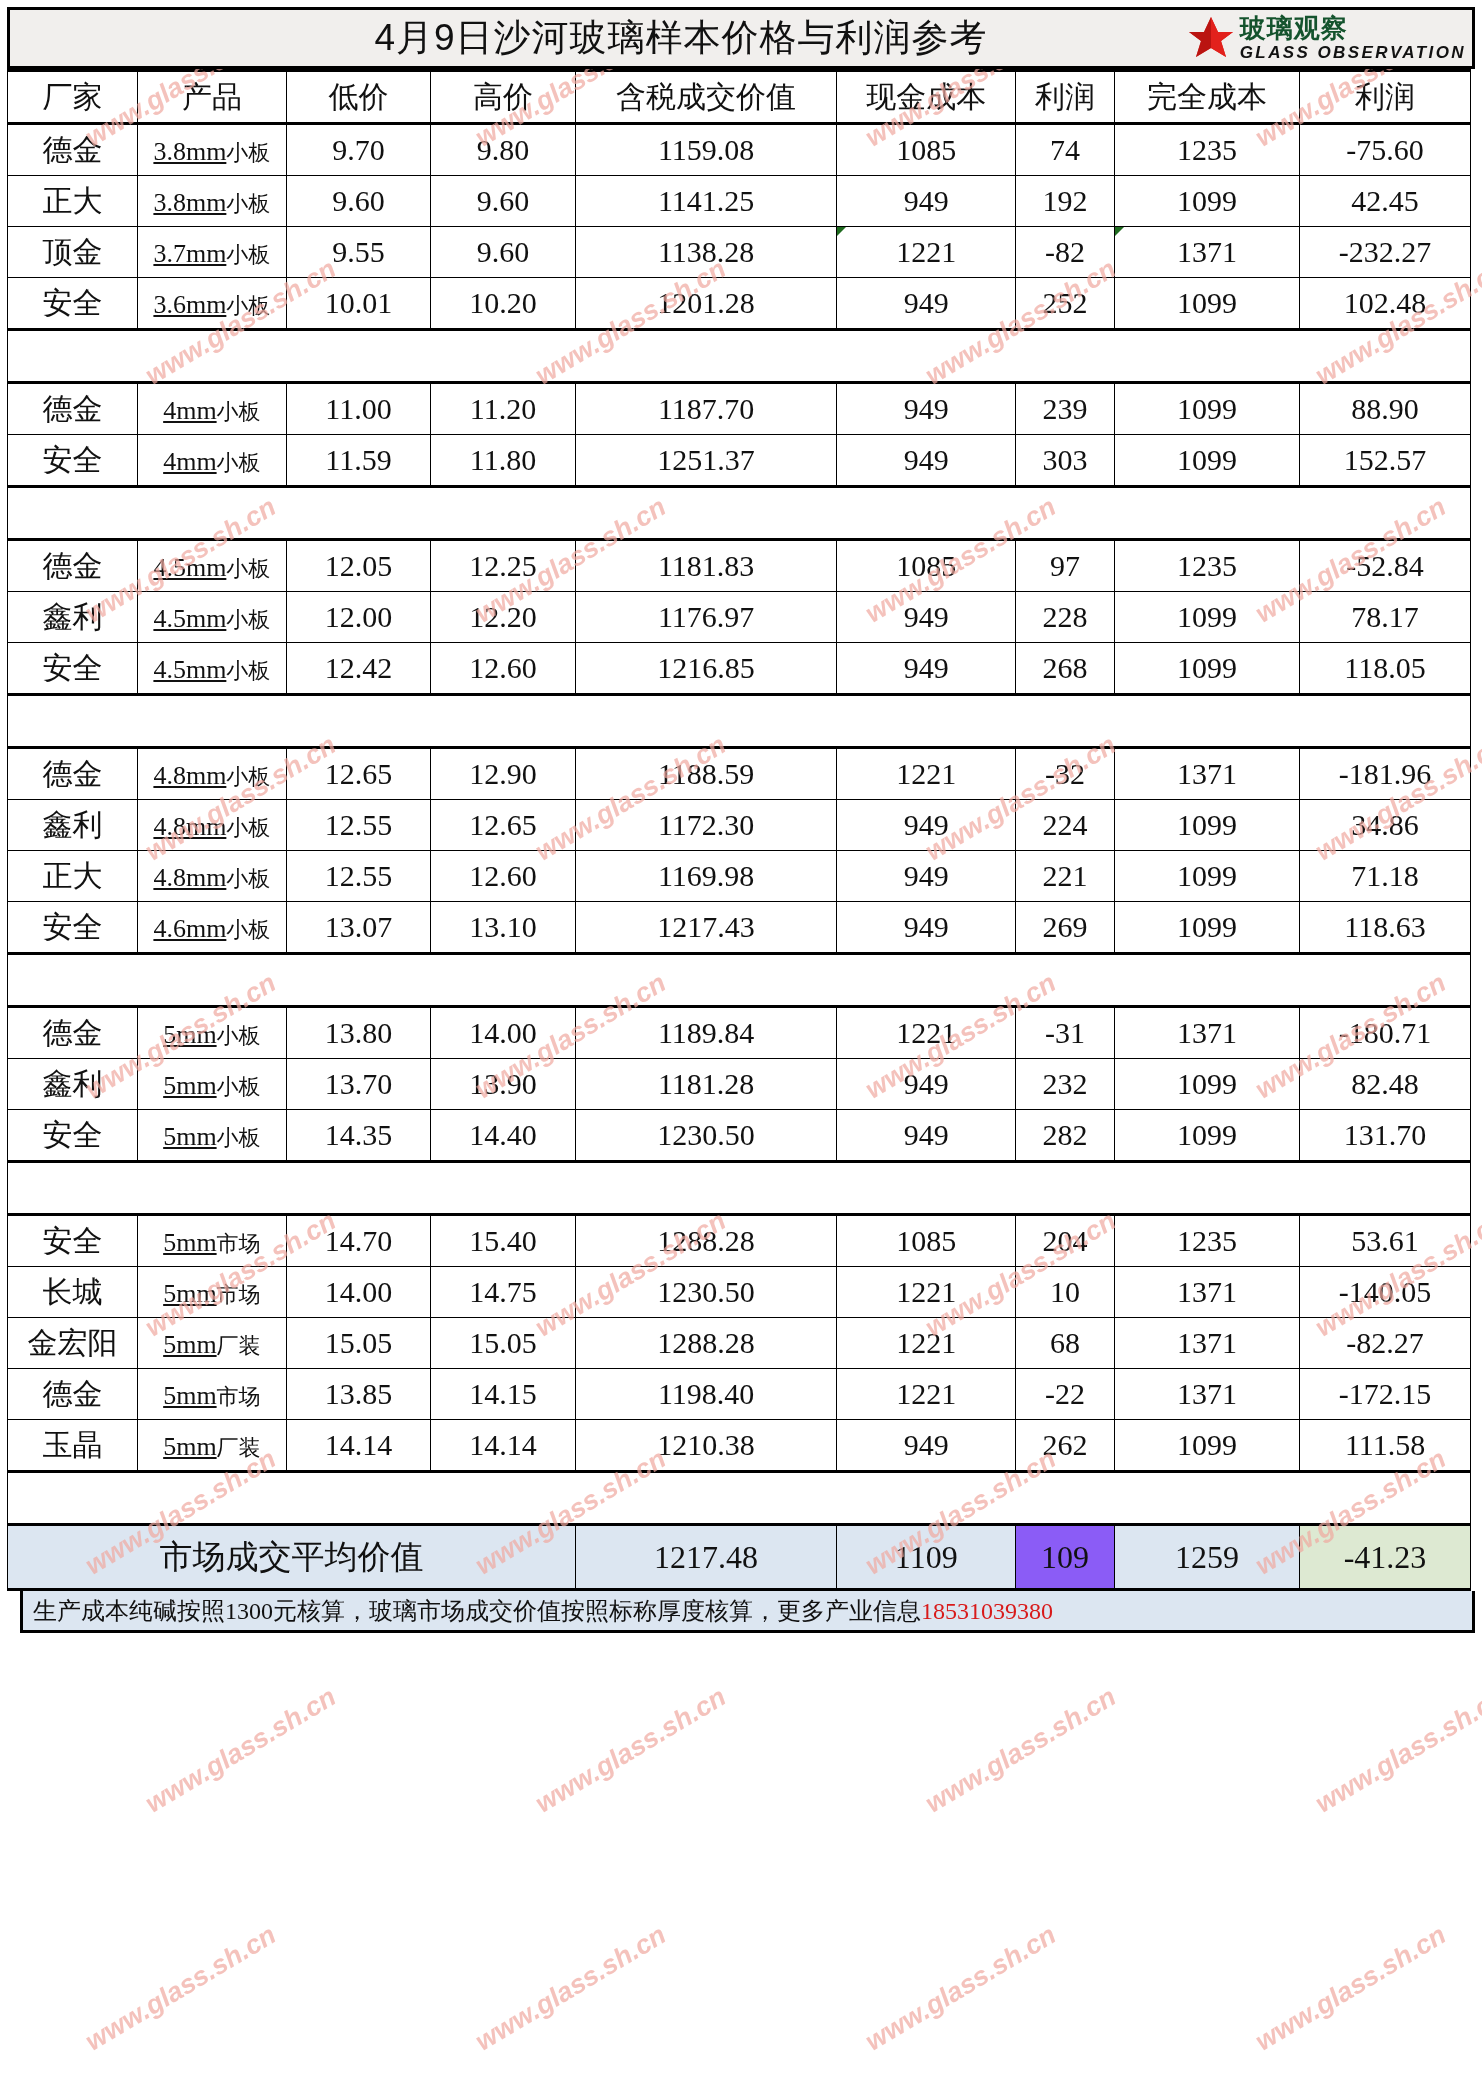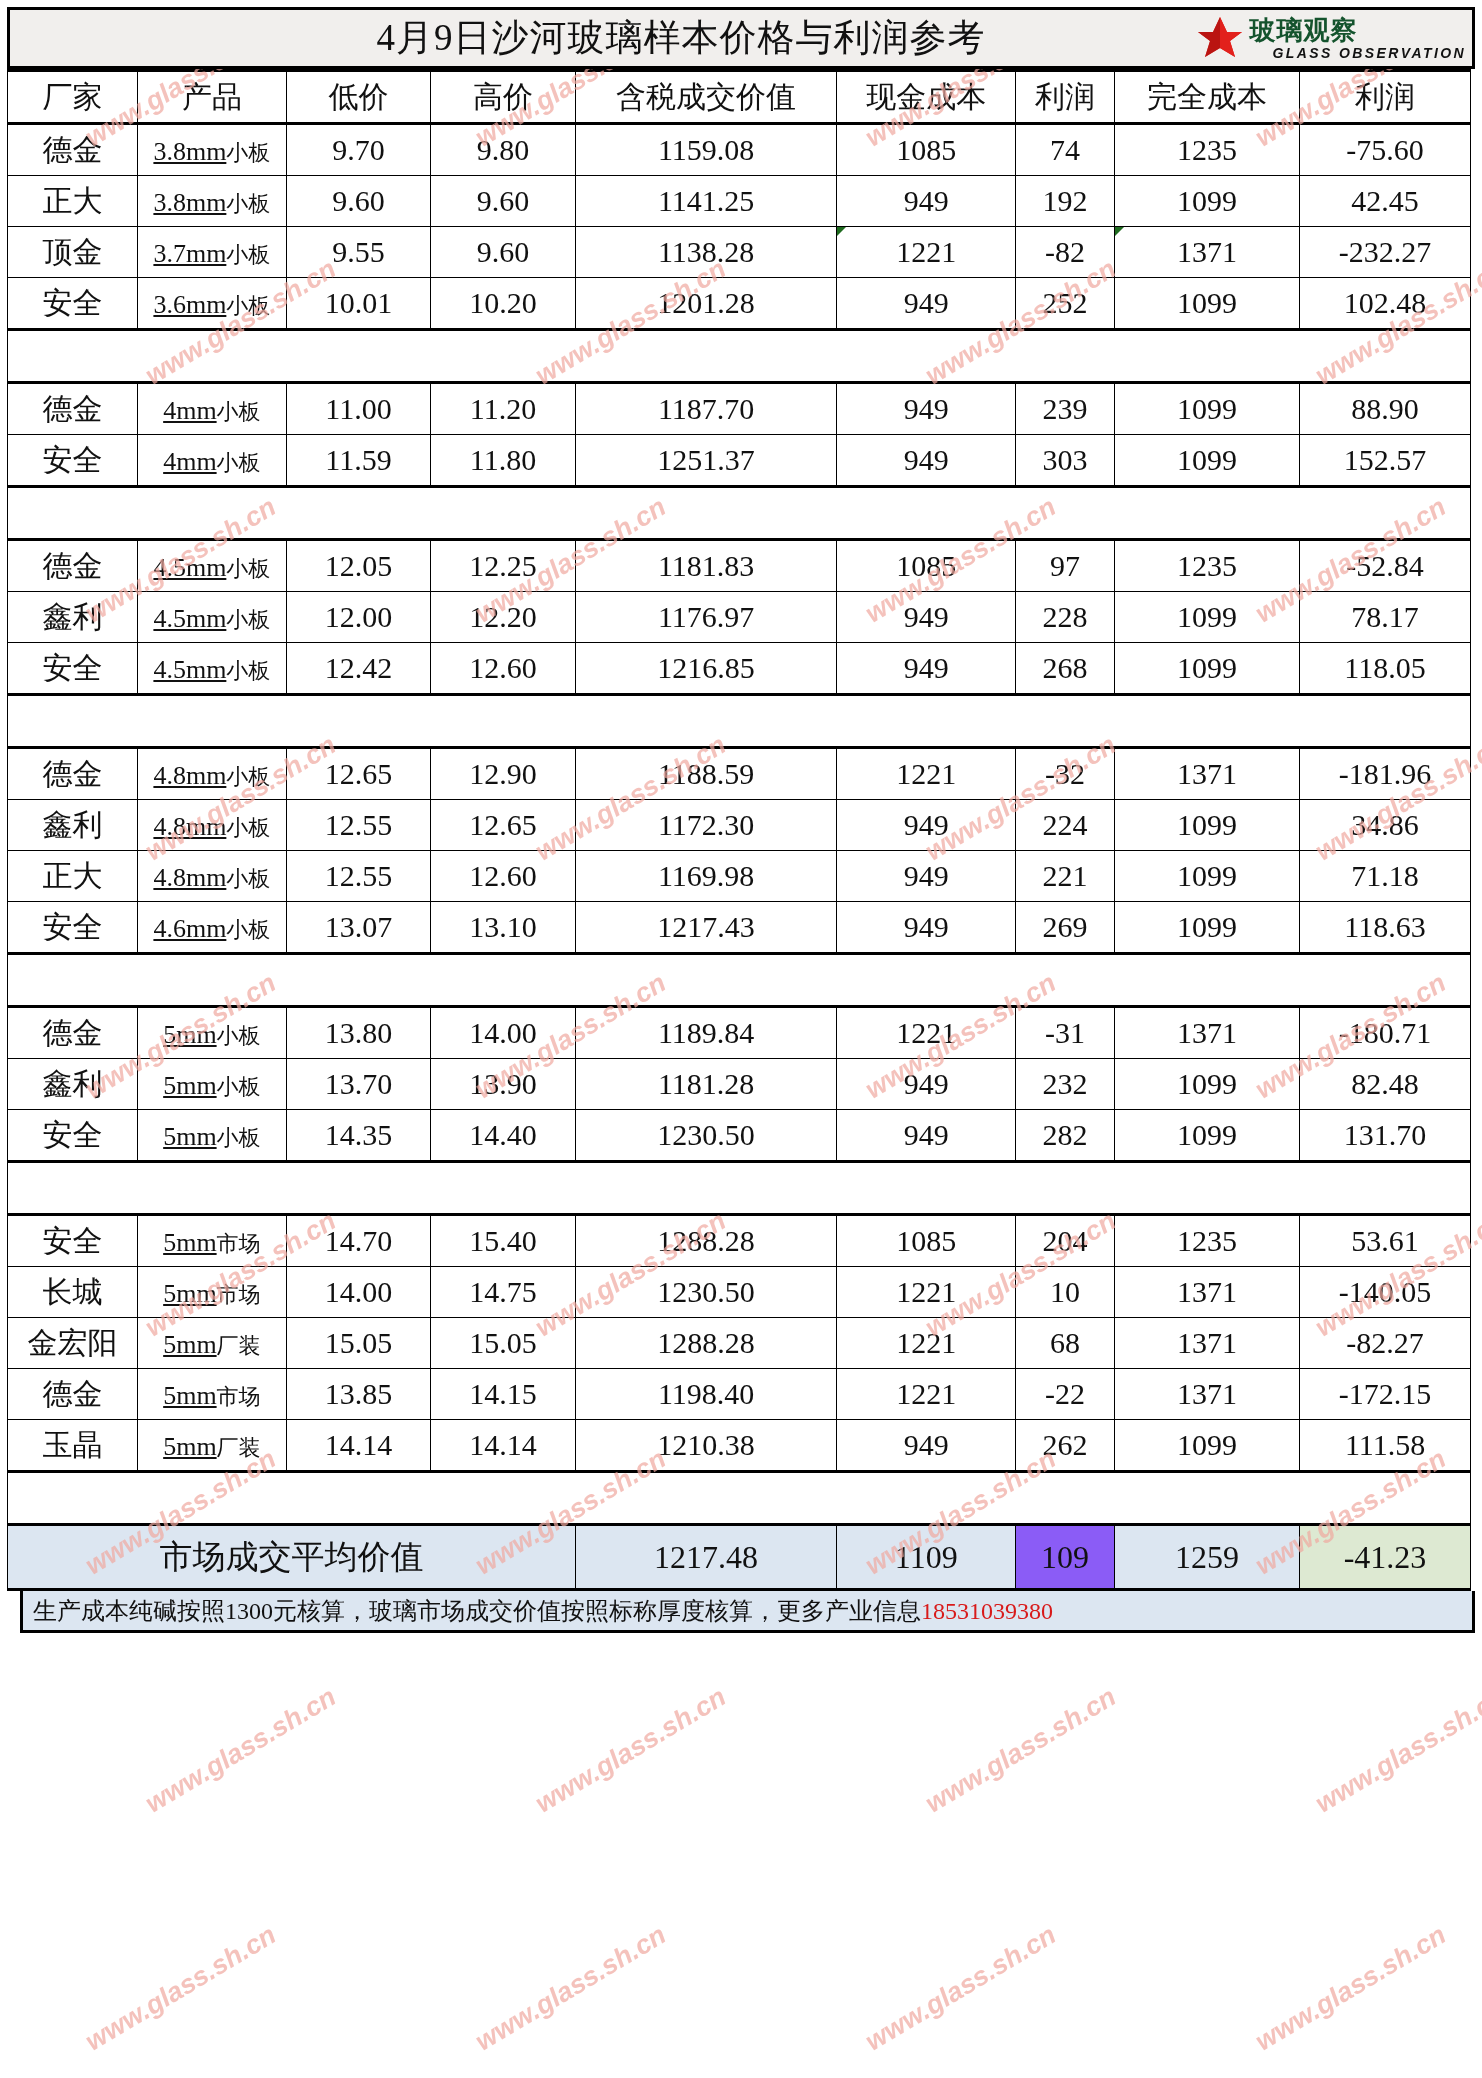--- a/index.html
+++ b/index.html
@@ -54,21 +54,21 @@
     margin: 7px 7px 0 7px;
     display: flex;
     align-items: center;
     justify-content: center;
     z-index: 8;
   }
   .title-text {
     font-size: 37px;
     letter-spacing: 1px;
     color: #111;
-    font-family: Liberation Serif, serif;
+    font-family: Liberation Sans, sans-serif;
     font-weight: 400;
     margin-right: 120px;
   }
   .logo {
     position: absolute;
     right: 6px;
     top: 50%;
     transform: translateY(-50%);
     display: flex;
     align-items: center;
@@ -91,26 +91,25 @@
   .logo-cn {
     font-family: "Liberation Sans", sans-serif;
     font-weight: 700;
     font-size: 26px;
     letter-spacing: 1px;
     color: #14532d;
   }
   .logo-en {
     font-family: "Liberation Sans", sans-serif;
     font-weight: 700;
-    font-size: 14px;
+    font-size: 17px;
     letter-spacing: 2.4px;
     color: #121212;
     font-style: italic;
     margin-top: 3px;
-    margin-left: 23px;
   }
 
   
   table.grid {
     border-collapse: collapse;
     table-layout: fixed;
     width: 1464px;
     margin: 0 13px 0 7px;
     position: relative;
     z-index: 2;

